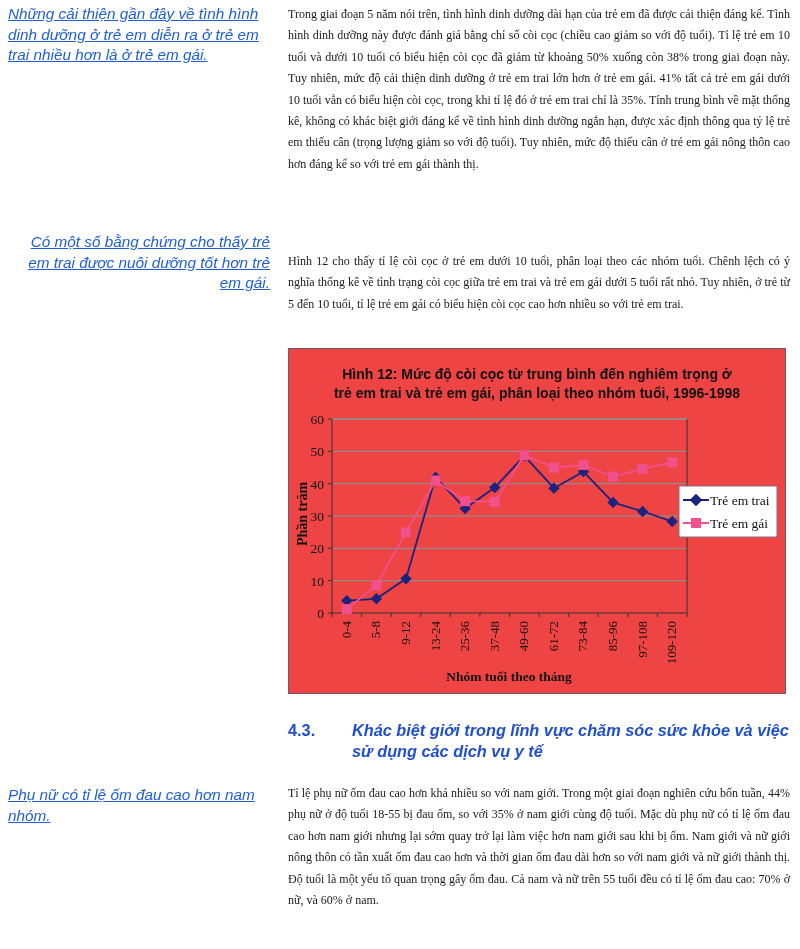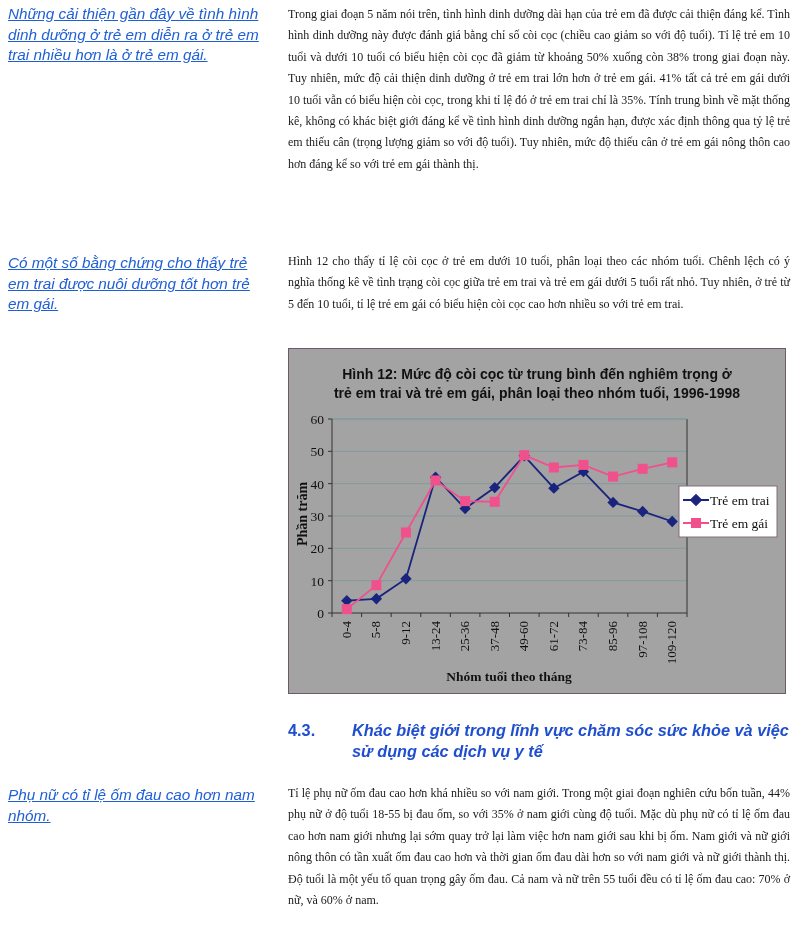--- a/index.html
+++ b/index.html
@@ -17,36 +17,36 @@
   }
   .heading {
     position: absolute; left: 288px; width: 510px;
     font-family: "Liberation Sans", sans-serif; font-weight: bold;
     font-size: 16.3px; line-height: 21px; color: #1f4fcf;
   }
   .heading .num { position: absolute; left: 0; top: 0; }
   .heading .txt { position: absolute; left: 64px; top: 0; width: 446px; font-style: italic; }
   .chart-box {
     position: absolute; left: 288px; top: 348px; width: 498px; height: 346px;
-    border: 1.5px solid #6a5a6a; box-sizing: border-box; background: #a3a3a3;
+    border: 1.5px solid #6a5a6a; box-sizing: border-box; background: #ef4444;
   }
   .chart-title {
     position: absolute; left: 0; top: 16px; width: 100%; text-align: center;
     font-family: "Liberation Sans", sans-serif; font-weight: bold;
     font-size: 14px; line-height: 19px; color: #111;
   }
   svg text { font-family: "Liberation Serif", serif; }
 </style>
 </head>
 <body>
 
 <div class="side" style="top:4px;">Những cải thiện gần đây về tình hình dinh dưỡng ở trẻ em diễn ra ở trẻ em trai nhiều hơn là ở trẻ em gái.</div>
 <div class="body" style="top:4px;">Trong giai đoạn 5 năm nói trên, tình hình dinh dưỡng dài hạn của trẻ em đã được cải thiện đáng kể. Tình hình dinh dưỡng này được đánh giá bằng chỉ số còi cọc (chiều cao giảm so với độ tuổi). Tỉ lệ trẻ em 10 tuổi và dưới 10 tuổi có biểu hiện còi cọc đã giảm từ khoảng 50% xuống còn 38% trong giai đoạn này. Tuy nhiên, mức độ cải thiện dinh dưỡng ở trẻ em trai lớn hơn ở trẻ em gái. 41% tất cả trẻ em gái dưới 10 tuổi vẫn có biểu hiện còi cọc, trong khi tỉ lệ đó ở trẻ em trai chỉ là 35%. Tính trung bình về mặt thống kê, không có khác biệt giới đáng kể về tình hình dinh dưỡng ngắn hạn, được xác định thông qua tỷ lệ trẻ em thiếu cân (trọng lượng giảm so với độ tuổi). Tuy nhiên, mức độ thiếu cân ở trẻ em gái nông thôn cao hơn đáng kể so với trẻ em gái thành thị.</div>
 
-<div class="side" style="top:253px;">Có một số bằng chứng cho thấy trẻ em trai được nuôi dưỡng tốt hơn trẻ em gái.</div>
+<div class="side" style="top:232px;text-align:right;">Có một số bằng chứng cho thấy trẻ em trai được nuôi dưỡng tốt hơn trẻ em gái.</div>
 <div class="body" style="top:251px;">Hình 12 cho thấy tỉ lệ còi cọc ở trẻ em dưới 10 tuổi, phân loại theo các nhóm tuổi. Chênh lệch có ý nghĩa thống kê về tình trạng còi cọc giữa trẻ em trai và trẻ em gái dưới 5 tuổi rất nhỏ. Tuy nhiên, ở trẻ từ 5 đến 10 tuổi, tỉ lệ trẻ em gái có biểu hiện còi cọc cao hơn nhiều so với trẻ em trai.</div>
 
 <div class="chart-box">
   <div class="chart-title">
     <div>Hình 12: Mức độ còi cọc từ trung bình đến nghiêm trọng ở</div>
     <div>trẻ em trai và trẻ em gái, phân loại theo nhóm tuổi, 1996-1998</div>
   </div>
   <svg id="chart-svg" width="496" height="344" style="position:absolute;left:0;top:0;">
     <g id="grid-layer">
         <line x1="43" y1="231.66666666666669" x2="398" y2="231.66666666666669" stroke="#7f9c9a" stroke-width="1"></line>

